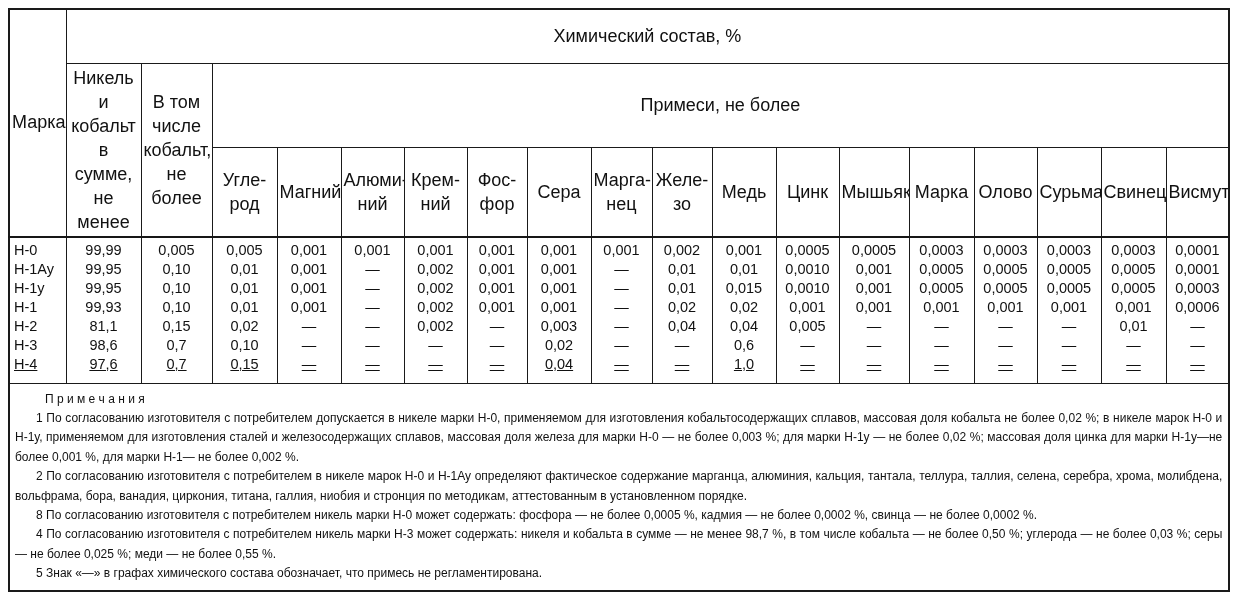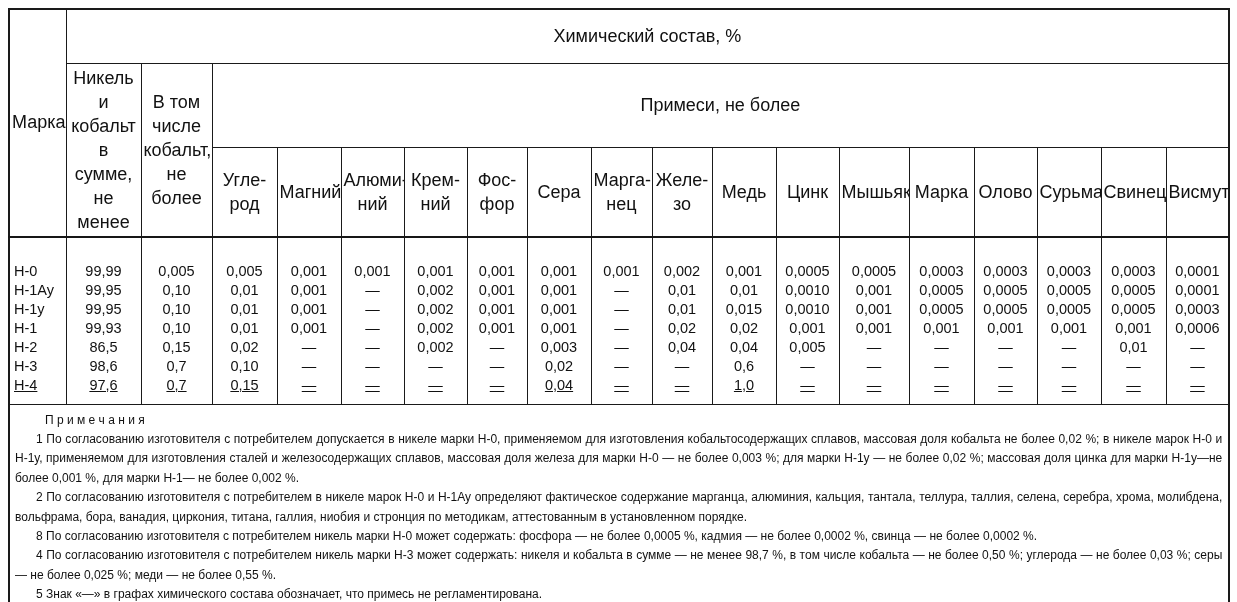--- a/index.html
+++ b/index.html
@@ -45,21 +45,21 @@
     line-height: 19px;
     padding: 0 2px;
     border-top: 0;
     border-bottom: 0;
     vertical-align: middle;
   }
   tr.body-row td.grade {
     text-align: left;
     padding-left: 4px;
   }
-  tr.body-row-first td { padding-top: 24px; border-top: 2px solid #161616; }
+  tr.body-row-first td { padding-top: 3px; border-top: 2px solid #161616; }
   tr.body-row-last td  { padding-bottom: 9px; text-decoration: underline; }
   td.notes-cell {
     border-top: 2px solid #161616;
     vertical-align: top;
     text-align: left;
     padding: 6px 6px 6px 5px;
     font-size: 12px;
     line-height: 19.4px;
   }
   td.notes-cell p {
@@ -219,21 +219,21 @@
           <td>0,001</td>
           <td>0,001</td>
           <td>0,001</td>
           <td>0,001</td>
           <td>0,001</td>
           <td>0,001</td>
           <td>0,0006</td>
         </tr>
         <tr class="body-row">
           <td class="grade">Н-2</td>
-          <td>86,5</td>
+          <td>81,1</td>
           <td>0,15</td>
           <td>0,02</td>
           <td>—</td>
           <td>—</td>
           <td>0,002</td>
           <td>—</td>
           <td>0,003</td>
           <td>—</td>
           <td>0,04</td>
           <td>0,04</td>

